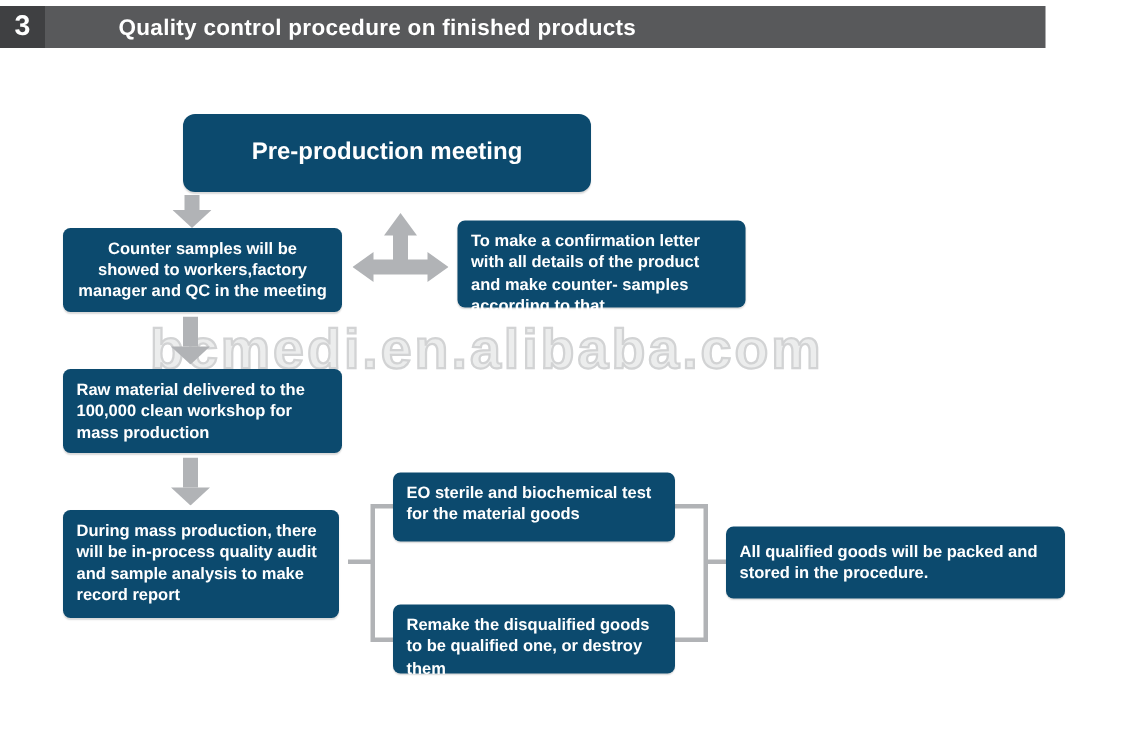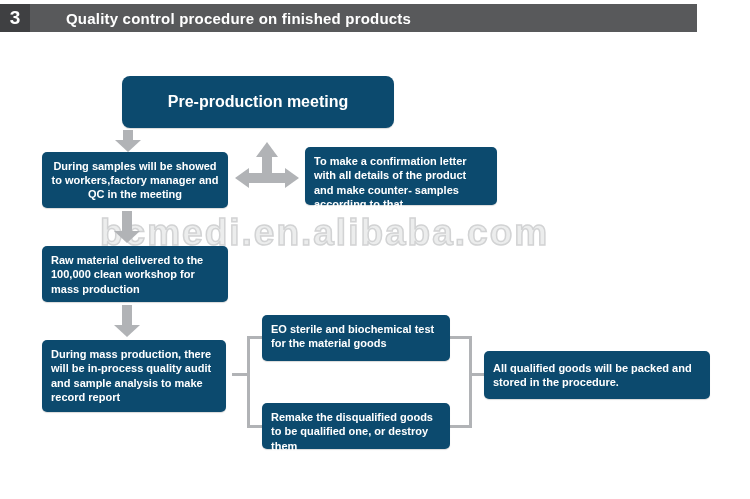--- a/index.html
+++ b/index.html
@@ -13,21 +13,21 @@
   
   .header{position:absolute;left:0;top:4px;height:28px;display:flex;align-items:stretch;}
   .header-num{
     width:30px;background:#3f4042;color:#ffffff;
     display:flex;align-items:center;justify-content:center;
     font-size:19px;font-weight:bold;
   }
   .header-bar{
     width:667px;background:#58595b;color:#ffffff;
     display:flex;align-items:center;
-    padding-left:36px;box-sizing:border-box;
+    padding-left:49px;box-sizing:border-box;
     font-size:15px;font-weight:bold;letter-spacing:0.2px;
   }
   
   .gbox{
     position:absolute;
     background:#0c4a6e;
     color:#ffffff;
     font-weight:bold;
     border-radius:5px;
     box-sizing:border-box;
@@ -91,21 +91,21 @@
 
   <div class="gbox title-box">Pre-production meeting</div>
 
   <div class="arrow a1">
     <svg width="26" height="22" viewBox="0 0 26 22">
       <rect x="8" y="0" width="10" height="10" fill="#b1b3b6"></rect>
       <polygon points="0,10 26,10 13,22" fill="#b1b3b6"></polygon>
     </svg>
   </div>
 
-  <div class="gbox small box-counter">During samples will be showed to workers,factory manager and QC in the meeting</div>
+  <div class="gbox small box-counter">Counter samples will be showed to workers,factory manager and QC in the meeting</div>
 
   <div class="arrow across">
     <svg width="64" height="58" viewBox="0 0 64 58">
       <polygon points="32,0 21,15 43,15" fill="#b1b3b6"></polygon>
       <rect x="27" y="14" width="10" height="22" fill="#b1b3b6"></rect>
       <rect x="13" y="31" width="38" height="10" fill="#b1b3b6"></rect>
       <polygon points="0,36 14,26 14,46" fill="#b1b3b6"></polygon>
       <polygon points="64,36 50,26 50,46" fill="#b1b3b6"></polygon>
     </svg>
   </div>

